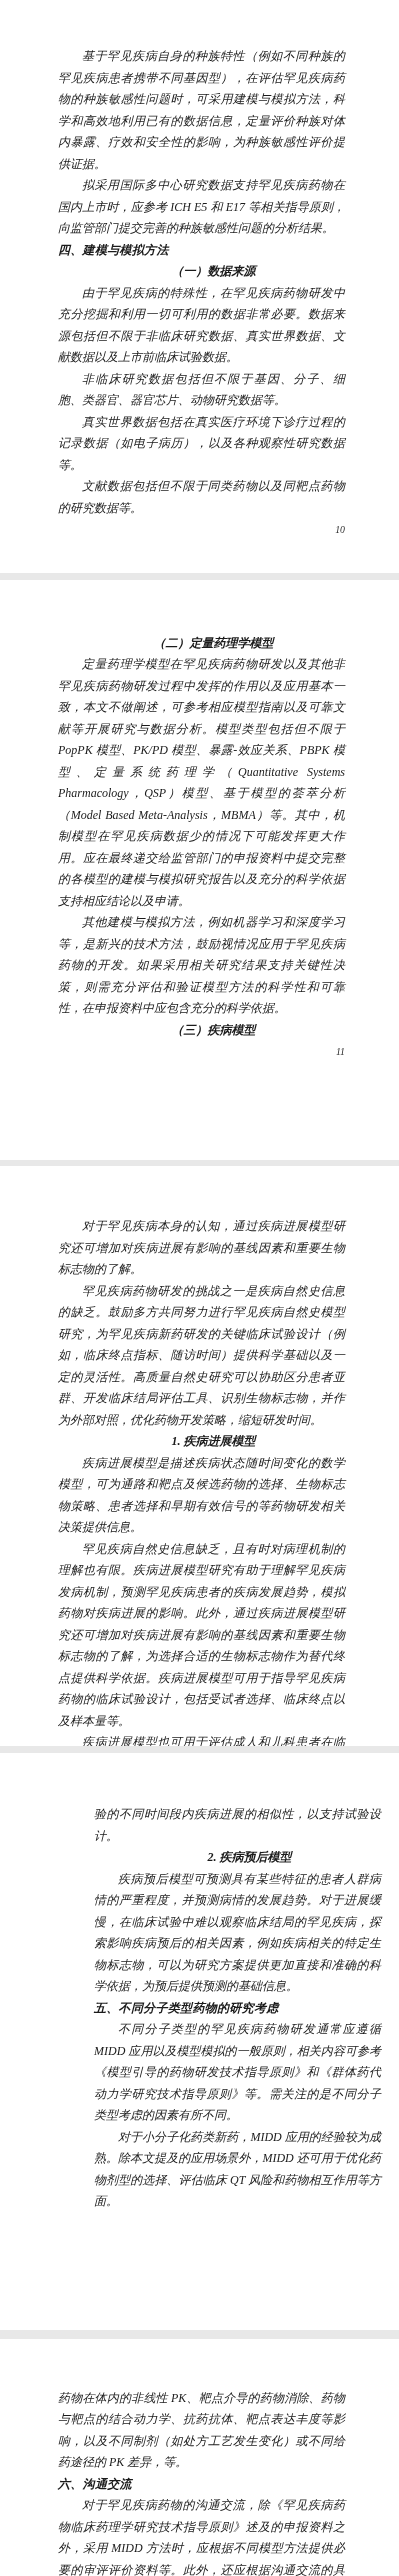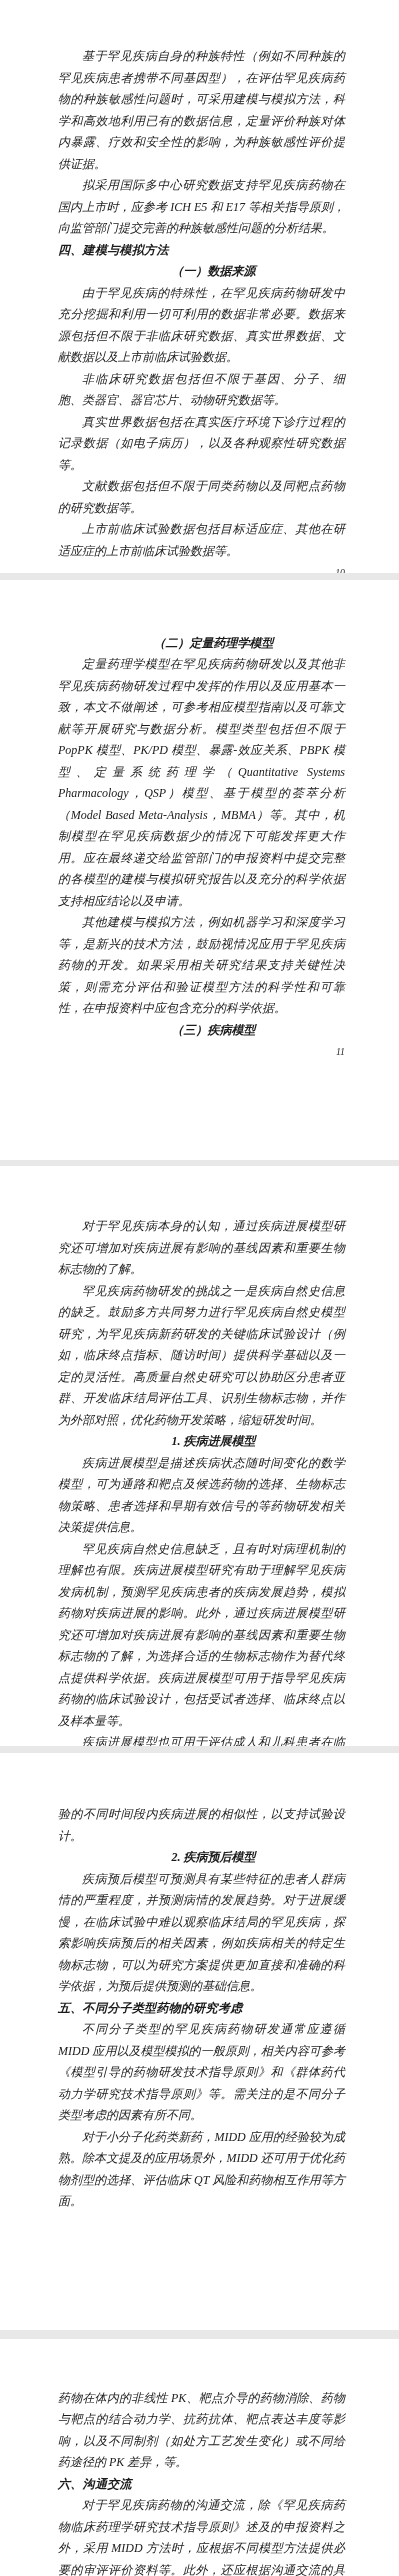--- a/index.html
+++ b/index.html
@@ -50,40 +50,39 @@
   .pagenum{
     text-align:right;
     font-size:9.8px;
     line-height:21.5px;
     color:#2b2b2b;
   }
   
   .pg0{height:573px;padding-top:46px;}
   .pg1{height:580px;padding-top:53px;}
   .pg2{height:580px;padding-top:50px;}
-  .pg3{height:577px;padding-top:51px;}
+  .pg3{height:577px;padding-top:51px;padding-left:36px;}
   .pg4{height:578px;padding-top:49px;}
   .sp0,.sp1,.sp2{height:6.7px;}
   .sp3{height:8.8px;}
 </style>
 </head>
 <body>
 
 <main id="doc">
     <section class="page pg0">
       <div class="page-inner">
         <div class="blk p">基于罕见疾病自身的种族特性（例如不同种族的罕见疾病患者携带不同基因型），在评估罕见疾病药物的种族敏感性问题时，可采用建模与模拟方法，科学和高效地利用已有的数据信息，定量评价种族对体内暴露、疗效和安全性的影响，为种族敏感性评价提供证据。</div>
         <div class="blk p">拟采用国际多中心研究数据支持罕见疾病药物在国内上市时，应参考 ICH E5 和 E17 等相关指导原则，向监管部门提交完善的种族敏感性问题的分析结果。</div>
         <div class="blk h1">四、建模与模拟方法</div>
         <div class="blk h2">（一）数据来源</div>
         <div class="blk p">由于罕见疾病的特殊性，在罕见疾病药物研发中充分挖掘和利用一切可利用的数据非常必要。数据来源包括但不限于非临床研究数据、真实世界数据、文献数据以及上市前临床试验数据。</div>
         <div class="blk p">非临床研究数据包括但不限于基因、分子、细胞、类器官、器官芯片、动物研究数据等。</div>
         <div class="blk p">真实世界数据包括在真实医疗环境下诊疗过程的记录数据（如电子病历），以及各种观察性研究数据等。</div>
         <div class="blk p">文献数据包括但不限于同类药物以及同靶点药物的研究数据等。</div>
-        <div class="blk p">上市前临床试验数据包括目标适应症、其他在研适应症的上市前临床试验数据等。</div>
         <div class="pagenum">10</div>
       </div>
     </section>
     <div class="sep sp0"></div>
     <section class="page pg1">
       <div class="page-inner">
         <div class="blk h2">（二）定量药理学模型</div>
         <div class="blk p">定量药理学模型在罕见疾病药物研发以及其他非罕见疾病药物研发过程中发挥的作用以及应用基本一致，本文不做阐述，可参考相应模型指南以及可靠文献等开展研究与数据分析。模型类型包括但不限于 PopPK 模型、PK/PD 模型、暴露-效应关系、PBPK 模型、定量系统药理学（Quantitative Systems Pharmacology，QSP）模型、基于模型的荟萃分析（Model Based Meta-Analysis，MBMA）等。其中，机制模型在罕见疾病数据少的情况下可能发挥更大作用。应在最终递交给监管部门的申报资料中提交完整的各模型的建模与模拟研究报告以及充分的科学依据支持相应结论以及申请。</div>
         <div class="blk p">其他建模与模拟方法，例如机器学习和深度学习等，是新兴的技术方法，鼓励视情况应用于罕见疾病药物的开发。如果采用相关研究结果支持关键性决策，则需充分评估和验证模型方法的科学性和可靠性，在申报资料中应包含充分的科学依据。</div>
         <div class="blk h2">（三）疾病模型</div>

